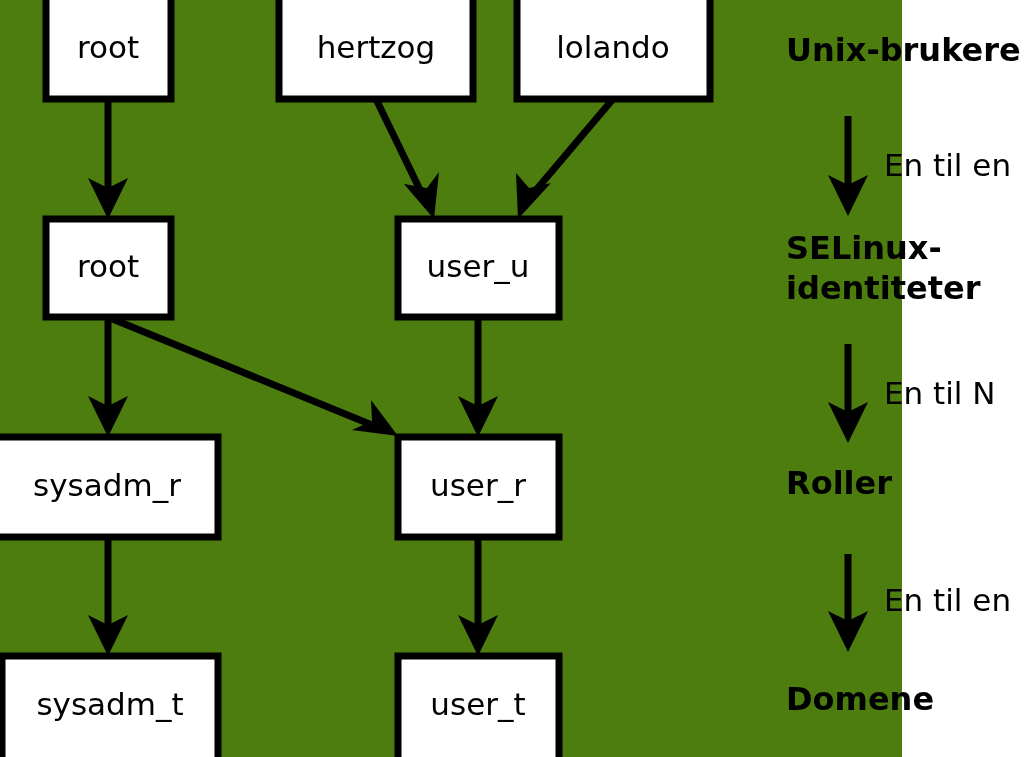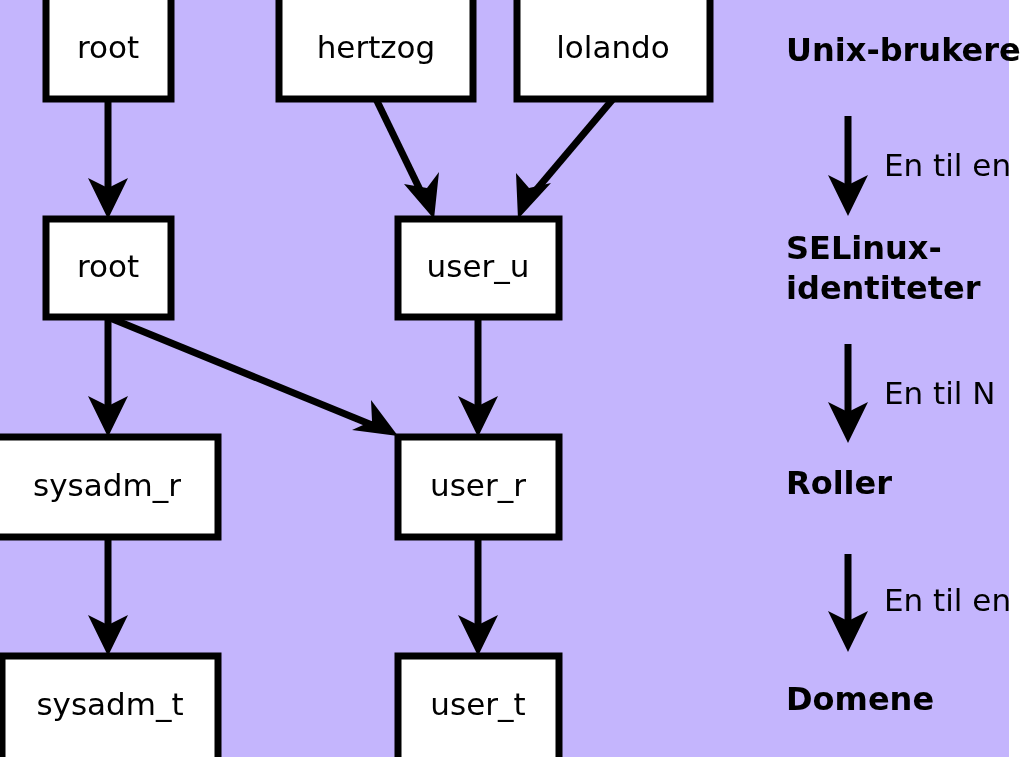--- a/index.html
+++ b/index.html
@@ -8,23 +8,23 @@
     background: #ffffff;
   }
   body {
     width: 1024px;
     height: 757px;
     overflow: hidden;
     font-family: "DejaVu Sans", "Liberation Sans", sans-serif;
   }
   #diagram-root {
     position: relative;
-    width: 1009px;
+    width: 902px;
     height: 757px;
-    background: #c4b5fd;
+    background: #4d7c0f;
   }
   svg#diagram-svg {
     display: block;
     width: 1024px;
     height: 757px;
   }
   .node-box {
     fill: #ffffff;
     stroke: #000000;
     stroke-width: 7;

